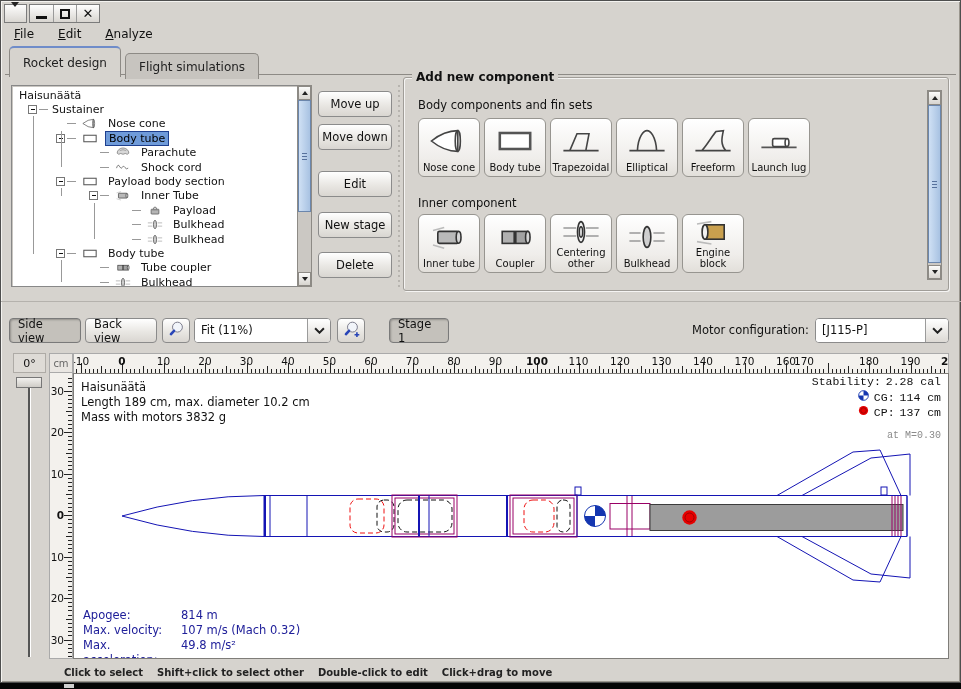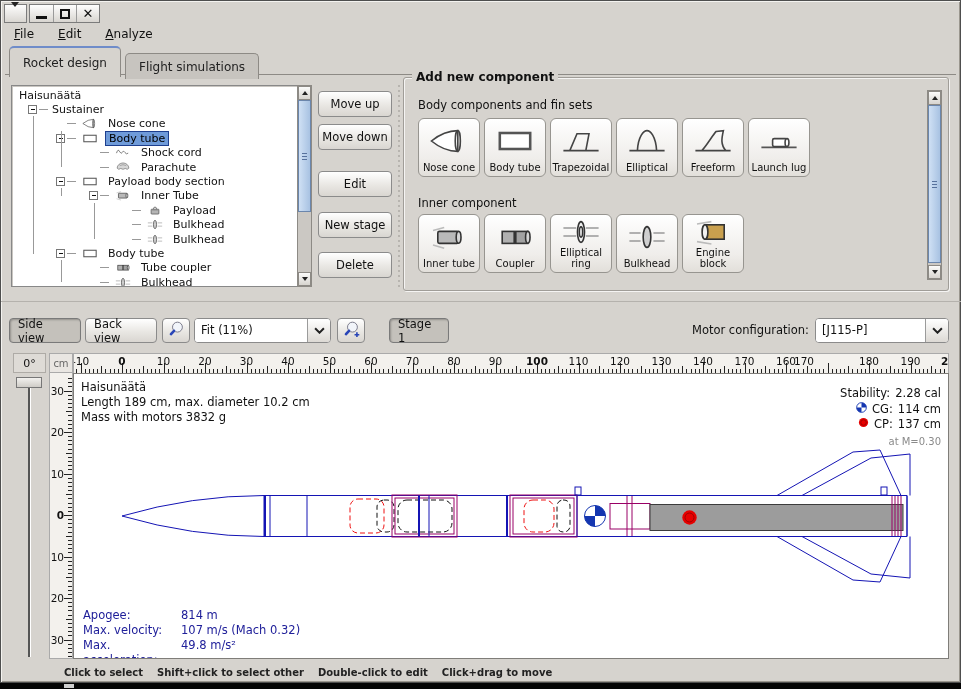--- a/index.html
+++ b/index.html
@@ -140,23 +140,23 @@
   #hruler { position:absolute; left:72px; top:4px; width:876px; height:20px; background:#f3f1ed; border:1px solid #aaa; border-bottom:none; overflow:hidden; }
   .htick { position:absolute; bottom:0; width:1px; background:#222; }
   .hnum { position:absolute; top:1px; width:34px; margin-left:-17px; text-align:center; font-size:10.5px; color:#111; }
   #vruler { position:absolute; left:48px; top:24px; width:24px; height:286px; background:#f3f1ed; border:1px solid #aaa; border-top:none; overflow:hidden; }
   .vtick { position:absolute; right:0; height:1px; background:#222; }
   .vnum { position:absolute; right:8px; font-size:10.5px; color:#111; }
   .bold { font-weight:bold; }
   #canvas { position:absolute; left:72px; top:24px; width:876px; height:286px; background:#fff; border:1px solid #7f7d79; overflow:hidden; }
   #rocket-svg { position:absolute; left:0; top:0; }
   #info-block { position:absolute; left:7px; top:6px; font-size:11.5px; line-height:15px; }
-  #stab-block { position:absolute; right:7px; top:12px; text-align:right; font-size:11.5px; line-height:15.5px; }
+  #stab-block { position:absolute; right:7px; top:0; text-align:right; font-size:11.5px; line-height:15.5px;font-family:Liberation Mono, monospace; }
   .stab-line { display:flex; align-items:center; justify-content:flex-end; gap:5px; }
-  #mach-note { color:#8a8a8a; font-size:10px; margin-top:1px; }
+  #mach-note { color:#8a8a8a; font-size:10px; margin-top:7px; }
   #flight-block { position:absolute; left:9px; top:234px; font-size:11.5px; line-height:15px; color:var(--stats-blue,#20209a); }
   .fl-row { display:flex; }
   .fl-label { width:98px; }
   
   .sB { stroke:var(--rocket-blue,#1414b4); fill:none; }
   .sP { stroke:var(--component-purple,#990066); fill:none; }
   .sR { stroke:var(--parachute-red,#ee1111); fill:none; }
   .sK { stroke:#111; fill:none; }
   .dash { stroke-dasharray:5 3; }
   
@@ -224,35 +224,35 @@
               <rect x="3.5" y="5" width="19" height="10" fill="#fff" stroke="#555" stroke-width="1.6"></rect>
             </svg>
           </span>
           <span class="tree-label">Body tube</span>
         </div>
         <div class="tree-row" style="padding-left: 77px;">
           <span class="tree-spacer"></span>
           <span class="tree-conn"></span>
           <span class="tree-icon">
             <svg viewBox="0 0 26 20" width="26" height="13">
-              <path d="M3,11 Q5.5,3 8,9 Q10,13.5 12.5,9 Q14,6.5 16,10 Q18,13.5 21,11" fill="none" stroke="#666" stroke-width="1.3"></path>
-            </svg>
-          </span>
-          <span class="tree-label">Shock cord</span>
+              <path d="M4,11 A9,8 0 0 1 22,11 L19.5,12.8 L16.5,11.5 L13,12.8 L9.5,11.5 L6.5,12.8 Z" fill="#d8d8d8" stroke="#666"></path>
+              <path d="M8,7 Q13,4.5 18,7" fill="none" stroke="#888"></path>
+            </svg>
+          </span>
+          <span class="tree-label">Parachute</span>
         </div>
         <div class="tree-row" style="padding-left: 77px;">
           <span class="tree-spacer"></span>
           <span class="tree-conn"></span>
           <span class="tree-icon">
             <svg viewBox="0 0 26 20" width="26" height="13">
-              <path d="M4,11 A9,8 0 0 1 22,11 L19.5,12.8 L16.5,11.5 L13,12.8 L9.5,11.5 L6.5,12.8 Z" fill="#d8d8d8" stroke="#666"></path>
-              <path d="M8,7 Q13,4.5 18,7" fill="none" stroke="#888"></path>
-            </svg>
-          </span>
-          <span class="tree-label">Parachute</span>
+              <path d="M3,11 Q5.5,3 8,9 Q10,13.5 12.5,9 Q14,6.5 16,10 Q18,13.5 21,11" fill="none" stroke="#666" stroke-width="1.3"></path>
+            </svg>
+          </span>
+          <span class="tree-label">Shock cord</span>
         </div>
         <div class="tree-row" style="padding-left: 44px; text-align: center;">
           <span class="tree-box"></span>
           <span class="tree-conn"></span>
           <span class="tree-icon">
             <svg viewBox="0 0 26 20" width="26" height="13">
               <rect x="3.5" y="5" width="19" height="10" fill="#fff" stroke="#555" stroke-width="1.6"></rect>
             </svg>
           </span>
           <span class="tree-label">Payload body section</span>
@@ -441,21 +441,21 @@
               <div class="lb">Coupler</div>
             </div>
             <div class="comp-btn">
               <div class="ic">
                 <svg viewBox="0 0 26 20" width="44" height="32">
                   <path d="M2,7.5 L10,7.5 M2,12.5 L10,12.5 M16,7.5 L24,7.5 M16,12.5 L24,12.5" stroke="#999"></path>
                   <ellipse cx="13" cy="10" rx="2.2" ry="6.5" fill="#eee" stroke="#333"></ellipse>
                   <ellipse cx="13" cy="10" rx="1" ry="3.2" fill="#fff" stroke="#333"></ellipse>
                 </svg>
               </div>
-              <div class="lb">Elliptical ring</div>
+              <div class="lb">Centering other</div>
             </div>
             <div class="comp-btn">
               <div class="ic">
                 <svg viewBox="0 0 26 20" width="44" height="32">
                   <path d="M2,7.5 L9,7.5 M2,12.5 L9,12.5 M17,7.5 L24,7.5 M17,12.5 L24,12.5" stroke="#999"></path>
                   <ellipse cx="13" cy="10" rx="2.4" ry="6.5" fill="#cfcfcf" stroke="#333"></ellipse>
                 </svg>
               </div>
               <div class="lb">Bulkhead</div>
             </div>

